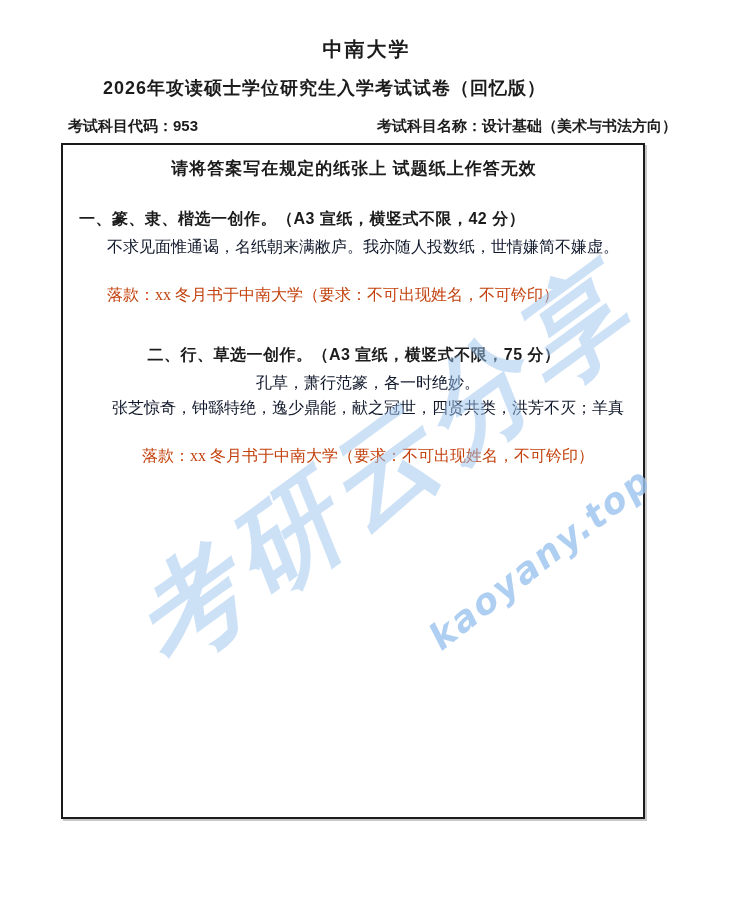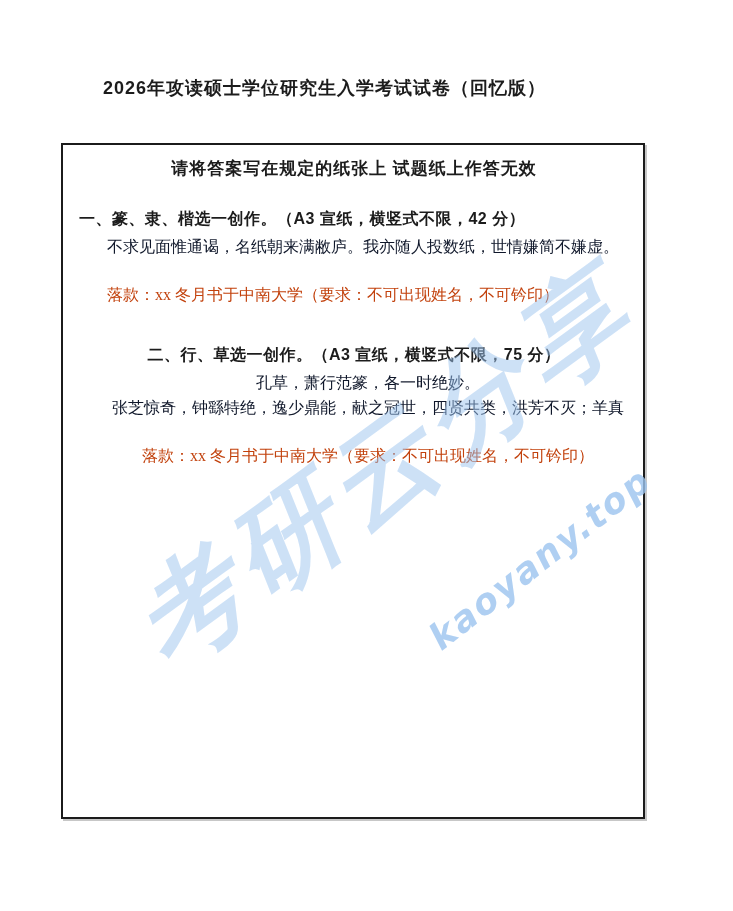--- a/index.html
+++ b/index.html
@@ -57,23 +57,28 @@
     font-family:"DejaVu Sans","Liberation Sans",sans-serif;
     font-size:36px; font-weight:bold; font-style:italic; letter-spacing:2px;
     transform:rotate(-38deg); opacity:0.8;
   }
 </style>
 </head>
 <body>
 
 <div class="page">
 
+  <div class="title">中南大学</div>
 
   <div class="subtitle">2026年攻读硕士学位研究生入学考试试卷（回忆版）</div>
 
+  <div class="header-row">
+    <span>考试科目代码：953</span>
+    <span>考试科目名称：设计基础（美术与书法方向）</span>
+  </div>
 
   <div class="main-box">
 
     <div class="notice">请将答案写在规定的纸张上 试题纸上作答无效</div>
 
     <section class="question">
       <div class="q-heading">一、篆、隶、楷选一创作。（A3 宣纸，横竖式不限，42 分）</div>
       <div class="q-body">
         <div class="q-line">不求见面惟通谒，名纸朝来满敝庐。我亦随人投数纸，世情嫌简不嫌虚。</div>
       </div>

